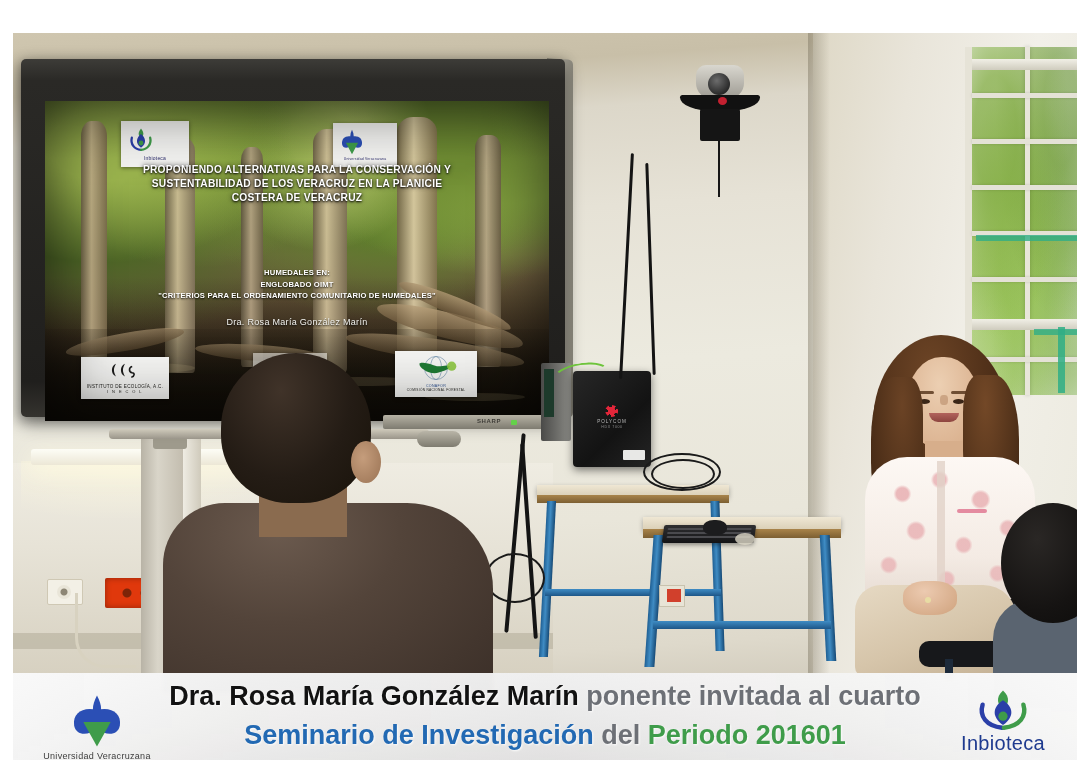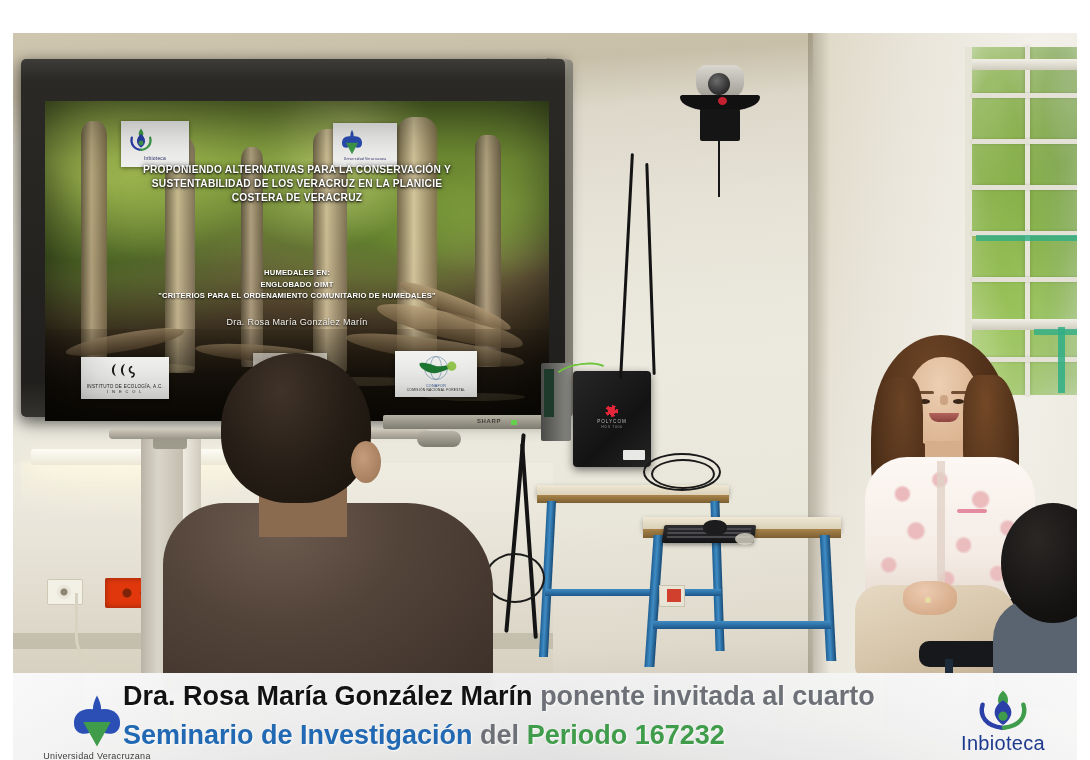--- a/index.html
+++ b/index.html
@@ -208,21 +208,21 @@
   .w-chair-seat{position:absolute;left:70px;top:312px;width:130px;height:26px;background:#17181b;border-radius:10px;}
   .w-chair-leg{position:absolute;background:#1d2a3a;}
 
   
   .caption{position:absolute;left:0;top:640px;width:1064px;height:94px;
     background:linear-gradient(180deg,rgba(246,246,246,.93),rgba(226,226,226,.93) 55%,rgba(205,205,205,.9));
     backdrop-filter:blur(2px);overflow:hidden;}
   .caption-veil{position:absolute;inset:0;background:linear-gradient(90deg,
       rgba(250,250,250,.85) 0%,rgba(244,244,244,.7) 22%,rgba(238,238,238,.6) 50%,
       rgba(245,245,245,.72) 78%,rgba(250,250,250,.88) 100%);}
-  .cap-text{position:absolute;left:110px;right:110px;top:4px;}
+  .cap-text{position:absolute;left:110px;right:110px;top:4px;text-align:center;}
   .cap-l1{font-size:27px;line-height:39px;font-weight:bold;white-space:nowrap;
     text-shadow:1px 1px 2px rgba(255,255,255,.85);}
   .cap-l2{font-size:27px;line-height:38px;font-weight:bold;white-space:nowrap;
     text-shadow:1px 1px 2px rgba(255,255,255,.85);}
   .c-black{color:#121212;}
   .c-gray{color:#6d7076;}
   .c-blue{color:#2269b3;}
   .c-green{color:#3f9c4a;}
 
   .cap-logo-left{position:absolute;left:22px;top:8px;width:124px;height:80px;
@@ -489,21 +489,21 @@
           <path d="M20 30 L50 30 L35 57 Z" fill="#3f9c4a"></path>
         </svg>
         <div class="uv-caption">Universidad Veracruzana</div>
       </div>
 
       <div class="cap-text">
         <div class="cap-l1">
           <span class="c-black">Dra. Rosa María González Marín</span><span class="c-gray"> ponente invitada al cuarto</span>
         </div>
         <div class="cap-l2">
-          <span class="c-blue">Seminario de Investigación</span><span class="c-gray"> del </span><span class="c-green">Periodo 167232</span>
+          <span class="c-blue">Seminario de Investigación</span><span class="c-gray"> del </span><span class="c-green">Periodo 201601</span>
         </div>
       </div>
 
       <div class="cap-logo-right">
         <svg viewBox="0 0 70 48" width="62" height="44" aria-hidden="true">
           <path d="M35 2 C44 10 41 18 35 24 C29 18 26 10 35 2 Z" fill="#3f9c4a"></path>
           <path d="M35 13 C24 20 21 31 35 41 C49 31 46 20 35 13 Z" fill="#2b3fa8"></path>
           <path d="M12 18 C8 31 16 42 34 44" fill="none" stroke="#2b3fa8" stroke-width="5" stroke-linecap="round"></path>
           <path d="M58 18 C62 31 54 42 36 44" fill="none" stroke="#3f9c4a" stroke-width="5" stroke-linecap="round"></path>
           <circle cx="35" cy="31" r="5.2" fill="#3f9c4a"></circle>

